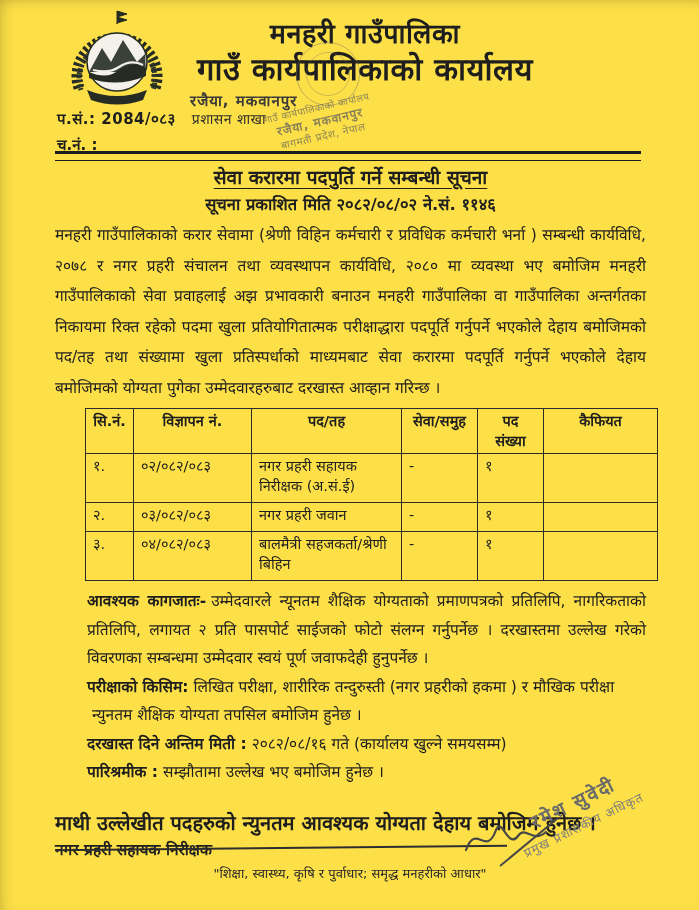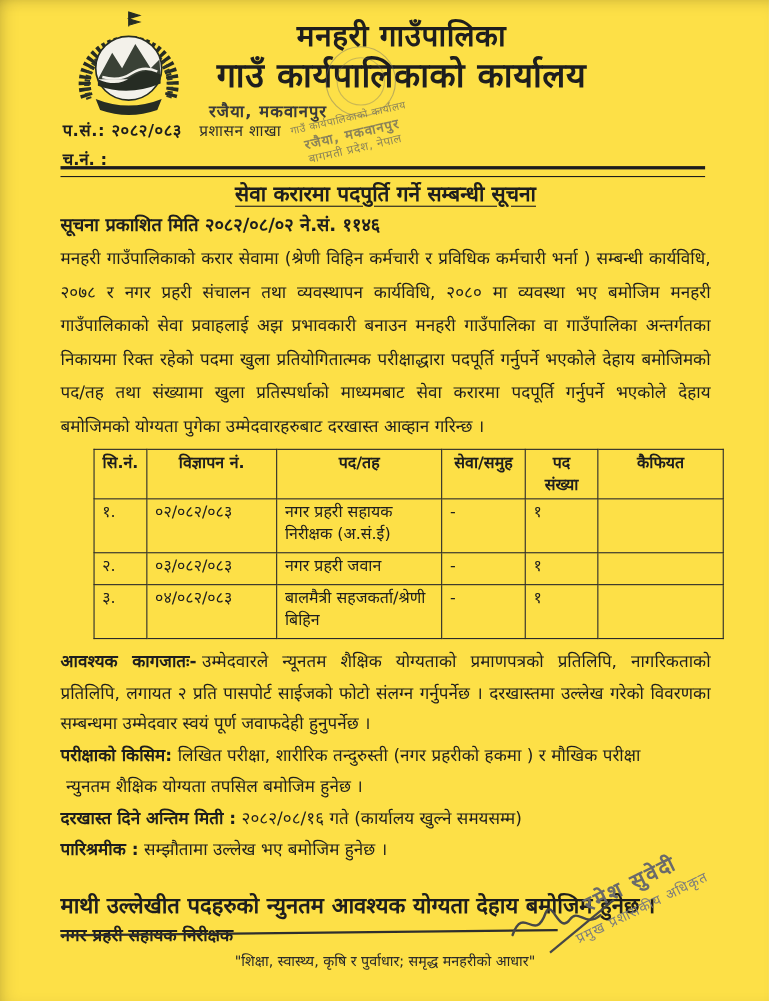--- a/index.html
+++ b/index.html
@@ -27,29 +27,29 @@
   .refline{position:absolute; left:57px; top:108px; font-size:15px; font-weight:bold; letter-spacing:.5px;}
   .refline .dept{font-size:14px; font-weight:normal; margin-left:10px; color:#2c2c2c;}
   .chline{position:absolute; left:57px; top:134px; font-size:15px; font-weight:bold;}
   .province{position:absolute; left:470px; top:110px; font-size:15.5px; font-weight:bold;}
   .rule-double{position:absolute; left:55px; top:151px; width:586px; height:6px;
     border-top:3px solid #1d1d1d; border-bottom:1.5px solid #1d1d1d;}
   
   .main{position:absolute; left:55px; top:160px; width:591px;}
   .title{text-align:center; font-size:19px; font-weight:bold; line-height:26px;
     text-decoration:underline; text-underline-offset:4px; margin-top:4px;}
-  .subtitle{font-size:16.5px; font-weight:bold; line-height:25px; margin-top:2px;}
+  .subtitle{text-align:center; font-size:16.5px; font-weight:bold; line-height:25px; margin-top:2px;}
   .intro{font-size:15.5px; line-height:30.5px; text-align:justify; margin-top:3px;}
   table.vac{border-collapse:collapse; table-layout:fixed; width:572px; margin:5px 0 0 30px;
     font-size:14.5px; line-height:20px;}
   table.vac th, table.vac td{border:1.4px solid #2b2b2b; padding:2px 7px; vertical-align:top; text-align:left; overflow:hidden;}
   table.vac th{font-weight:bold; text-align:center; height:22px;}
   tr.r1 td{height:44px;} tr.r2 td{height:24px;} tr.r3 td{height:44px;}
   .details{margin-top:6px;}
-  .detail{font-size:15.5px; line-height:28.5px;}
+  .detail{font-size:15.5px; line-height:28.5px;margin-left:32px;}
   .detail b{margin-right:5px;}
   .detail.justify{text-align:justify;}
   .quals{margin-top:23px;}
   .quals .qh{font-size:20px; font-weight:bold; line-height:27px;}
   .quals .qp{font-size:15.5px; font-weight:bold; line-height:27px;}
   
   .foot-rule{position:absolute; left:55px; top:847px; width:452px; height:2px; background:#2e2e2e; transform:rotate(-.6deg);}
   .motto{position:absolute; left:160px; top:864px; width:380px; text-align:center; font-size:13px; color:#2a2a2a;}
   .sign-wrap{position:absolute; left:462px; top:800px; width:230px; height:105px;}
   .sign-squiggle{position:absolute; left:0px; top:12px;}
@@ -91,21 +91,21 @@
       <div class="inner"></div>
     </div>
   <div class="stamp-text">
     <div class="s1">गाउँ कार्यपालिकाको कार्यालय</div>
     <div class="s2">रजैया, मकवानपुर</div>
     <div class="s3">बागमती प्रदेश, नेपाल</div>
   </div>
 
   <div class="refline">
     <span>प.सं.:</span>
-    <span>२०८२/०८३</span>
+    <span>2084/०८३</span>
     <span class="dept">प्रशासन शाखा</span>
   </div>
   <div class="chline">च.नं. :</div>
 
   <div class="rule-double"></div>
 
   <div class="main">
     <div class="title">सेवा करारमा पदपुर्ति गर्ने सम्बन्धी सूचना</div>
     <div class="subtitle">सूचना प्रकाशित मिति २०८२/०८/०२ ने.सं. ११४६</div>
     <p class="intro" style="margin:3px 0 0 0;">मनहरी गाउँपालिकाको करार सेवामा (श्रेणी विहिन कर्मचारी र प्रविधिक कर्मचारी भर्ना ) सम्बन्धी कार्यविधि, २०७८ र नगर प्रहरी संचालन तथा व्यवस्थापन कार्यविधि, २०८० मा व्यवस्था भए बमोजिम मनहरी गाउँपालिकाको सेवा प्रवाहलाई अझ प्रभावकारी बनाउन  मनहरी गाउँपालिका वा गाउँपालिका अन्तर्गतका निकायमा रिक्त रहेको पदमा खुला प्रतियोगितात्मक परीक्षाद्धारा पदपूर्ति गर्नुपर्ने भएकोले देहाय बमोजिमको पद/तह तथा संख्यामा खुला प्रतिस्पर्धाको माध्यमबाट सेवा करारमा पदपूर्ति गर्नुपर्ने भएकोले देहाय बमोजिमको योग्यता पुगेका उम्मेदवारहरुबाट दरखास्त आव्हान गरिन्छ ।</p>

